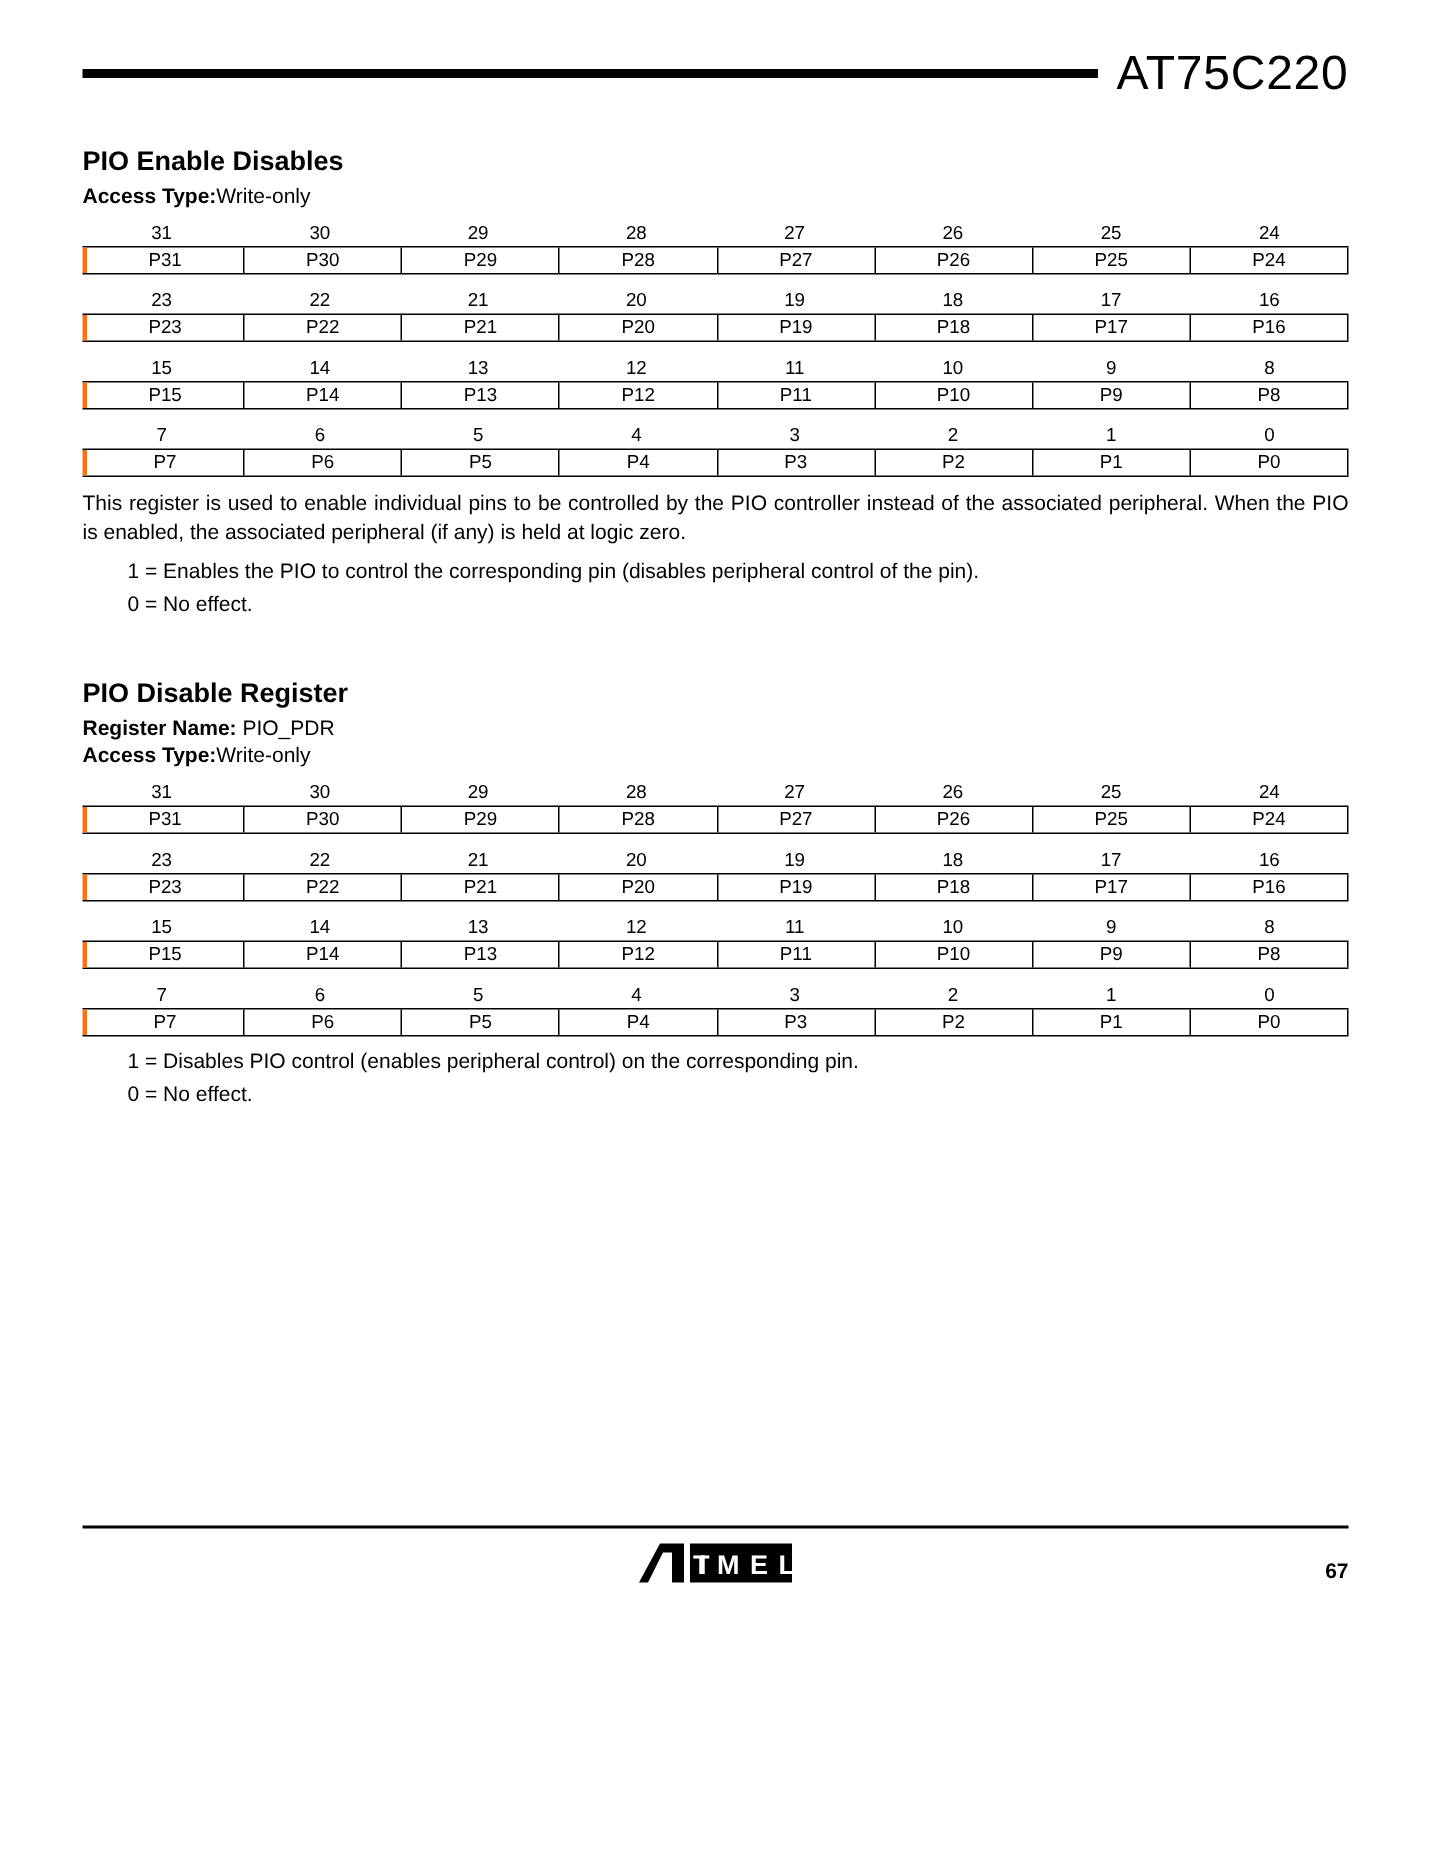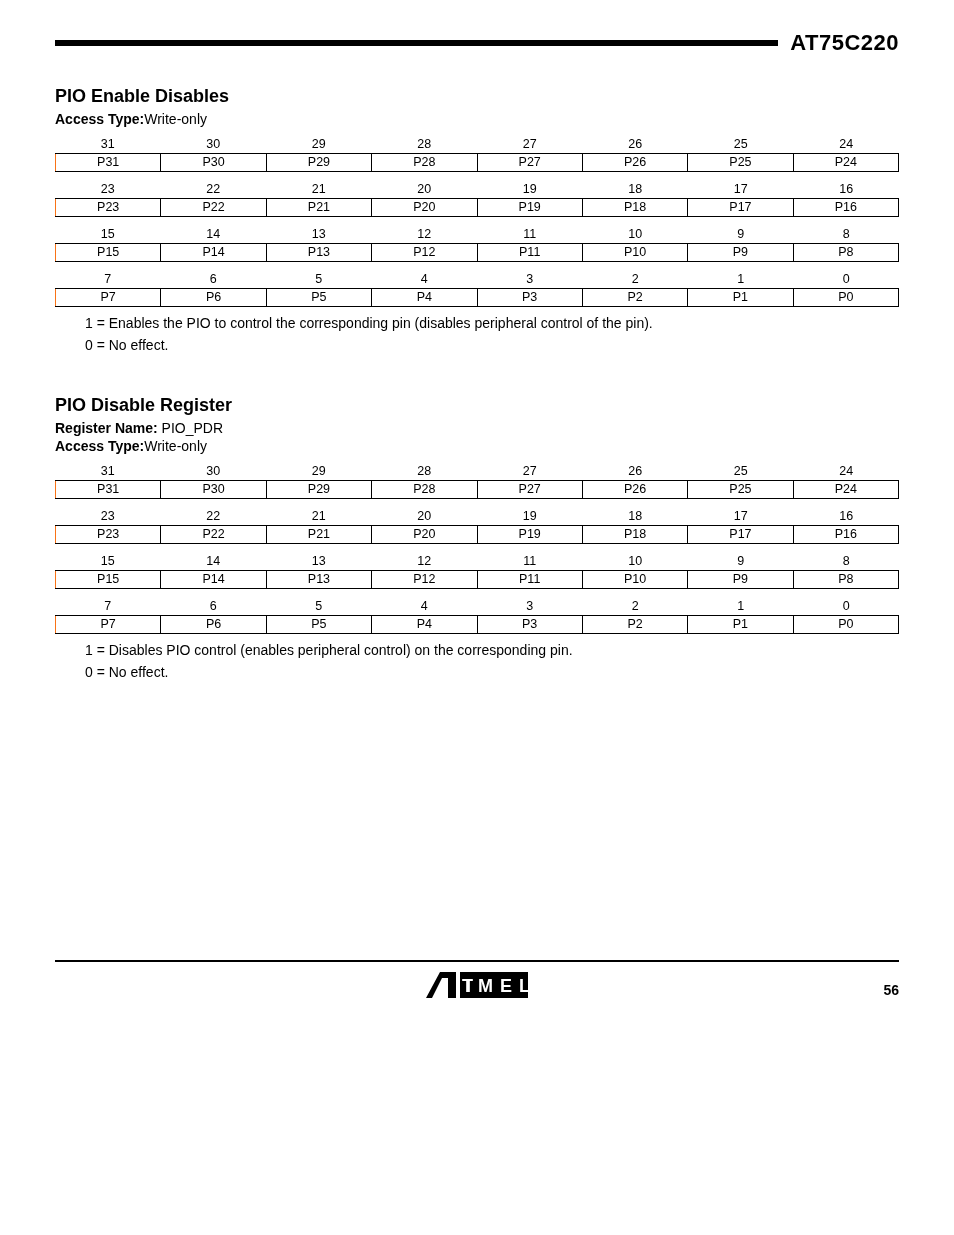--- a/index.html
+++ b/index.html
@@ -18,22 +18,22 @@
     display: flex;
     align-items: center;
     margin-bottom: 30px;
   }
   .top-rule .bar {
     height: 6px;
     background: #000;
     flex: 1;
   }
   .top-rule .chip {
-    font-size: 22px;
-    font-weight: bold;
+    font-size: 32px;
+    font-weight: normal;
     padding-left: 12px;
     letter-spacing: 0.5px;
   }
   h2.section {
     font-size: 18px;
     font-weight: bold;
     margin: 18px 0 4px 0;
   }
   .meta {
     font-size: 14px;
@@ -62,21 +62,21 @@
     border-bottom: 1px solid #000;
   }
   .bitnames div {
     flex: 1;
     text-align: center;
     font-size: 12.5px;
     padding: 1px 0 2px 0;
     border-right: 1px solid #000;
   }
   .bitnames div:first-child {
-    border-left: 1px solid #f97316;
+    border-left: 3px solid #f97316;
   }
   p.body {
     font-size: 14px;
     line-height: 1.35;
     margin: 8px 0;
     text-align: justify;
   }
   p.indent {
     font-size: 14px;
     margin: 6px 0 6px 30px;
@@ -213,20 +213,21 @@
         <div>P5</div>
         <div>P4</div>
         <div>P3</div>
         <div>P2</div>
         <div>P1</div>
         <div>P0</div>
       </div>
     </div>
   </div>
 
+  <p class="body">This register is used to enable individual pins to be controlled by the PIO controller instead of the associated peripheral. When the PIO is enabled, the associated peripheral (if any) is held at logic zero.</p>
   <p class="indent">1 = Enables the PIO to control the corresponding pin (disables peripheral control of the pin).</p>
   <p class="indent">0 = No effect.</p>
 
   <div class="spacer"></div>
 
   <h2 class="section">PIO Disable Register</h2>
   <p class="meta">
     <b>Register Name: </b><span>PIO_PDR</span>
   </p>
   <p class="meta">
@@ -337,17 +338,17 @@
       <span class="logo">
         <svg width="110" height="30" viewBox="0 0 110 30">
           <rect x="38" y="2" width="68" height="26" fill="#000"></rect>
 
           <path d="M4 28 L18 2 L34 2 L34 28 L26 28 L26 8 L20 8 L10 28 Z" fill="#000"></path>
 
           <text x="44" y="22" fill="#fff" font-family="Arial" font-size="18" font-weight="bold" letter-spacing="1">I M E L</text>
           <text x="40" y="22" fill="#fff" font-family="Arial" font-size="18" font-weight="bold">T</text>
         </svg>
       </span>
-      <span class="pagenum">56</span>
+      <span class="pagenum">67</span>
     </div>
   </div>
 
 </div>
 
 </body></html>

